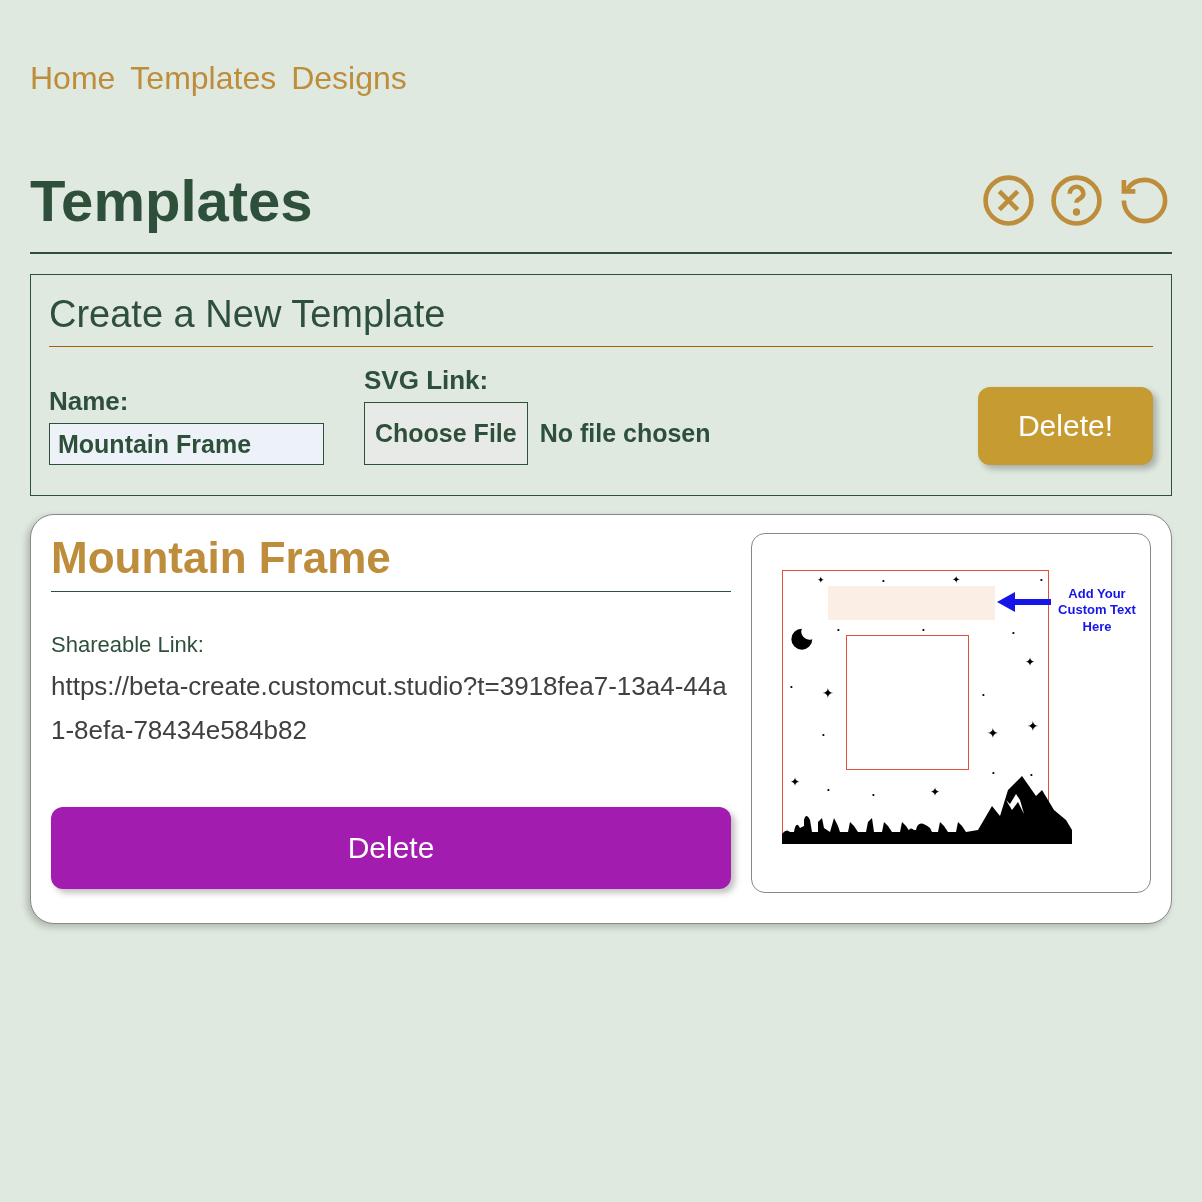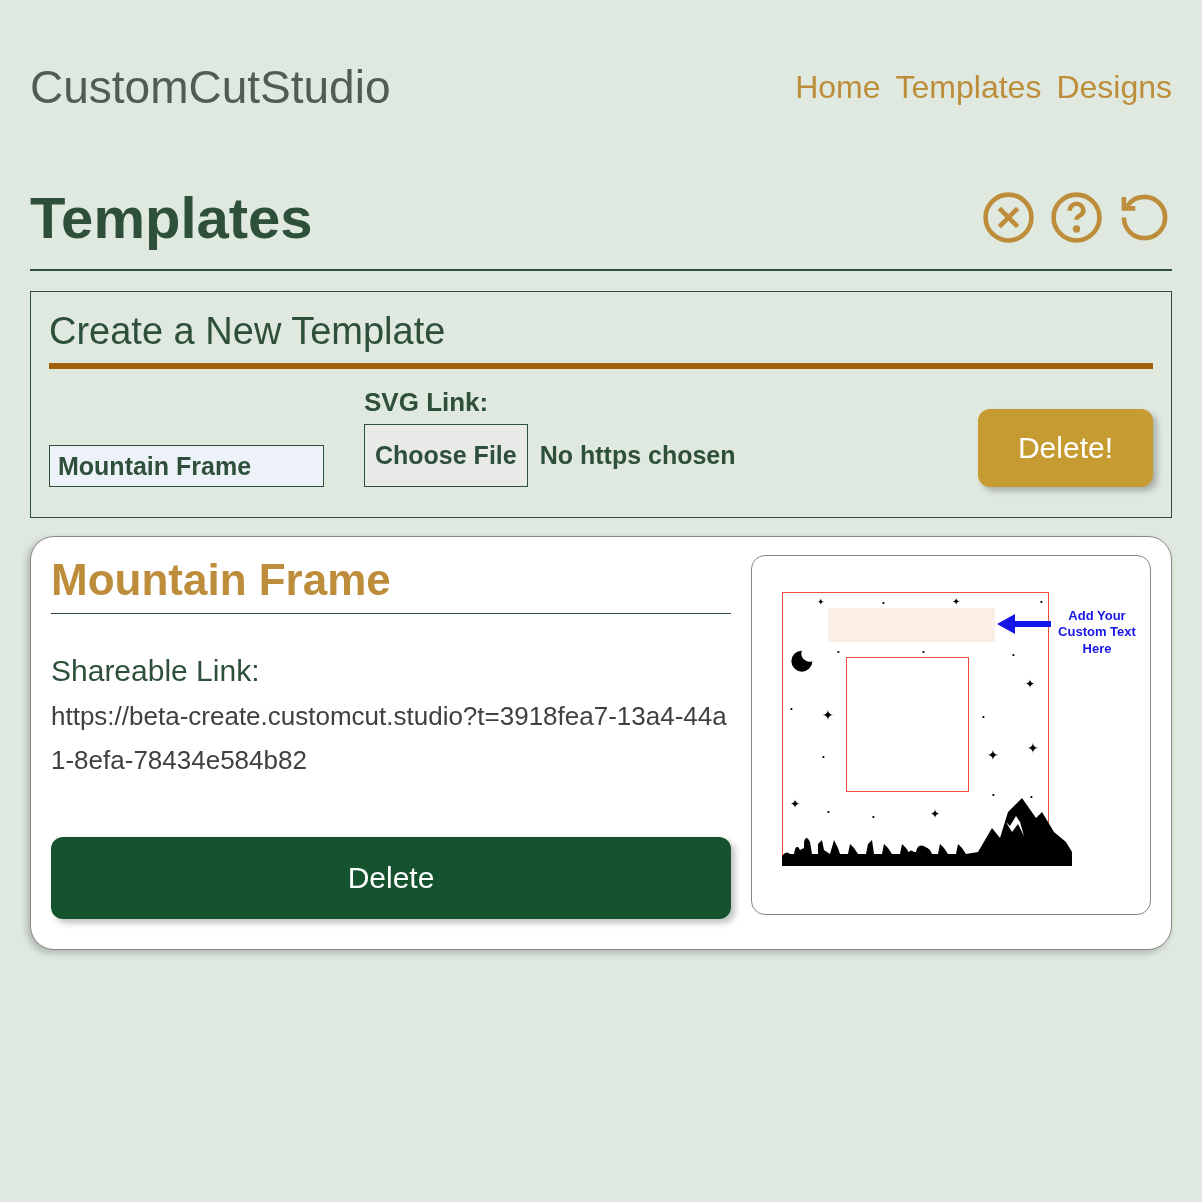--- a/index.html
+++ b/index.html
@@ -61,21 +61,21 @@
     .create-panel {
       border: 1px solid #2e4f3a;
       margin-top: 20px;
       padding: 18px 18px 30px 18px;
     }
     .create-title {
       font-size: 38px;
       color: #2e4f3a;
       font-weight: 500;
       padding-bottom: 10px;
-      border-bottom: 6px solid #a16207;
+      border-bottom: 1px solid #a16207;
     }
     .create-form {
       display: flex;
       align-items: flex-end;
       gap: 40px;
       margin-top: 18px;
     }
     .field-group {
       display: flex;
       flex-direction: column;
@@ -142,36 +142,36 @@
     }
     .card-left { flex: 1; }
     .template-name {
       font-size: 44px;
       font-weight: 700;
       color: #bd8d3b;
       border-bottom: 1px solid #2e4f3a;
       padding-bottom: 8px;
     }
     .share-label {
-      font-size: 30px;
+      font-size: 22px;
       color: #2e4f3a;
       margin-top: 40px;
       font-weight: 500;
     }
     .share-link {
       font-size: 26px;
       color: #404040;
       margin-top: 6px;
       line-height: 1.7;
       word-break: break-all;
       font-weight: 500;
     }
     .delete-button {
       width: 100%;
-      background: #14532d;
+      background: #a21caf;
       color: #fff;
       font-size: 30px;
       font-weight: 500;
       border: none;
       border-radius: 12px;
       padding: 24px 0;
       margin-top: 55px;
       cursor: pointer;
       box-shadow: 4px 4px 6px rgba(0,0,0,0.25);
       font-family: inherit;
@@ -228,21 +228,20 @@
     .star { position: absolute; color: #000; }
     .silhouette {
       position: absolute;
       left: 0; bottom: 48px; width: 290px; height: 74px;
     }
   </style>
 </head>
 <body>
 
 <div class="header">
-  <div class="logo">CustomCutStudio</div>
   <div class="nav">
     <span class="nav-link">Home</span>
     <span class="nav-link">Templates</span>
     <span class="nav-link">Designs</span>
   </div>
 </div>
 
 <div class="main">
   <div class="page-title-row">
     <h1 class="page-title">Templates</h1>
@@ -260,27 +259,28 @@
         <path d="M3 12a9 9 0 109-9 9 9 0 00-7.5 4"></path>
           <path d="M3 3v5h5"></path>
       </svg>
     </div>
   </div>
 
   <div class="create-panel">
     <div class="create-title">Create a New Template</div>
     <div class="create-form">
       <div class="field-group">
+        <label class="field-label">Name:</label>
         <input class="name-input" type="text" value="Mountain Frame" style="">
       </div>
       <div class="field-group" style="flex:1">
         <label class="field-label">SVG Link:</label>
         <div class="file-row">
           <button class="file-button">Choose File</button>
-          <span class="file-status">No https chosen</span>
+          <span class="file-status">No file chosen</span>
         </div>
       </div>
       <button class="create-button">Delete!</button>
     </div>
   </div>
 
   <div class="template-card">
     <div class="card-left">
       <h2 class="template-name">Mountain Frame</h2>
       <div class="share-label">Shareable Link:</div>

